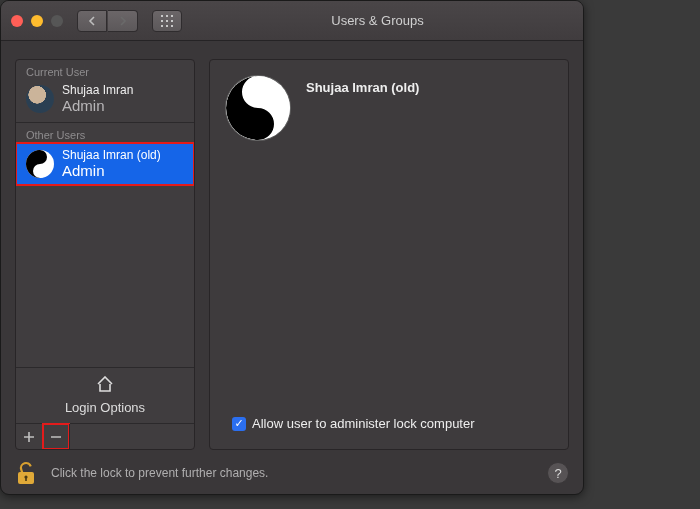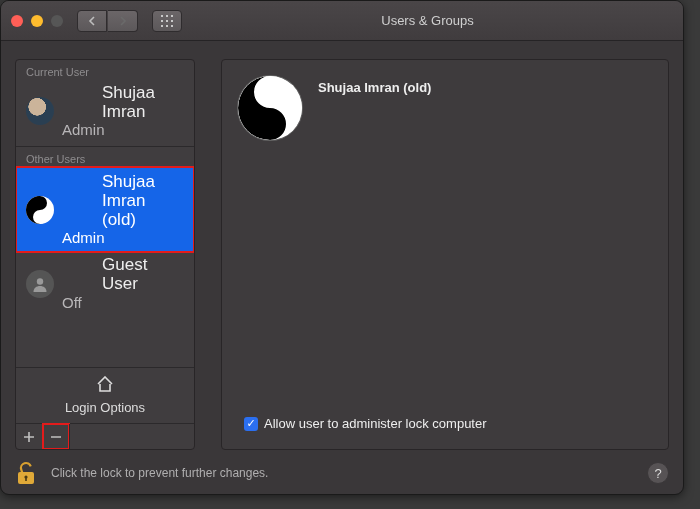--- a/index.html
+++ b/index.html
@@ -4,21 +4,21 @@
   <style>
     * { box-sizing: border-box; margin: 0; padding: 0; }
     body {
       width: 700px; height: 509px;
       background: #3a3a3a;
       font-family: -apple-system, "Helvetica Neue", Arial, sans-serif;
       font-size: 13px; color: #e6e6e6; overflow: hidden;
       position: relative;
     }
     .window {
-      width: 684px; height: 495px;
+      width: 584px; height: 495px;
       background: #3a3739;
       border-radius: 9px;
       border: 1px solid #1a1a1a;
       box-shadow: 0 2px 10px rgba(0,0,0,0.5);
       overflow: hidden;
       position: relative;
     }
 
     
     .titlebar {
@@ -52,21 +52,21 @@
       border: 1px solid #232123; border-radius: 4px;
       display: flex; align-items: center; padding: 0 6px;
       color: #8a8a8a;
     }
     .search input {
       flex: 1; background: transparent; border: none; outline: none;
       color: #ddd; font-size: 12px; margin-left: 4px;
     }
 
     
-    .body { display: flex; padding: 18px 14px 0 14px; gap: 26px; height: calc(100% - 40px - 44px); }
+    .body { display: flex; padding: 18px 14px 0 14px; gap: 14px; height: calc(100% - 40px - 44px); }
 
     .sidebar {
       width: 180px;
       background: #403d3f;
       border: 1px solid #282527;
       border-radius: 4px;
       display: flex; flex-direction: column;
       overflow: hidden;
     }
     .sec-header {
@@ -88,21 +88,21 @@
     .av.yin::before {
       content: ""; position: absolute; left: 0; top: 0; width: 50%; height: 100%;
       background: #000;
     }
     .av.yin::after {
       content: ""; position: absolute; width: 50%; height: 50%; border-radius: 50%;
       left: 25%; top: 0; background: #000;
       box-shadow: 0 14px 0 #fff;
     }
     .av.guest { background: #555; display:flex; align-items:center; justify-content:center; color:#aaa;}
-    .user-row .nm { font-size: 17px; color: #eee; line-height: 1.1; margin-left: 40px; }
+    .user-row .nm { font-size: 12px; color: #eee; line-height: 1.1; }
     .user-row .role { font-size: 15px; color: #b8b6b8; }
 
     .divider { height: 1px; background: #2b292b; }
 
     .selected {
       background: #1565e8; position: relative;
     }
     .selected .nm, .selected .role { color: #fff; }
     .red-box { outline: 2px solid #e31b1b; outline-offset: -1px; }
 
@@ -232,32 +232,20 @@
       <div class="sec-header">Other Users</div>
 
       <div class="user-row selected red-box" style="padding-top:6px;padding-bottom:6px;">
         <div class="av yin"></div>
         <div>
           <div class="nm">Shujaa Imran (old)</div>
           <div class="role">Admin</div>
         </div>
       </div>
 
-      <div class="user-row">
-        <div class="av guest">
-          <svg width="18" height="18" viewBox="0 0 18 18">
-              <circle cx="9" cy="6.5" r="3.2" fill="#9a9a9a"></circle>
-              <path d="M2.5 17c0-4 3-6 6.5-6s6.5 2 6.5 6" fill="#9a9a9a"></path>
-            </svg>
-        </div>
-        <div>
-          <div class="nm">Guest User</div>
-          <div class="role">Off</div>
-        </div>
-      </div>
 
       <div class="sidebar-fill"></div>
 
       <div class="login-row">
         <svg width="18" height="16" viewBox="0 0 18 16">
             <path d="M2 8 L9 1 L16 8 M4 8 V15 H14 V8" stroke="#ddd" stroke-width="1.6" fill="none"></path>
           </svg>
         <span>Login Options</span>
       </div>
       <div class="pm-row">

